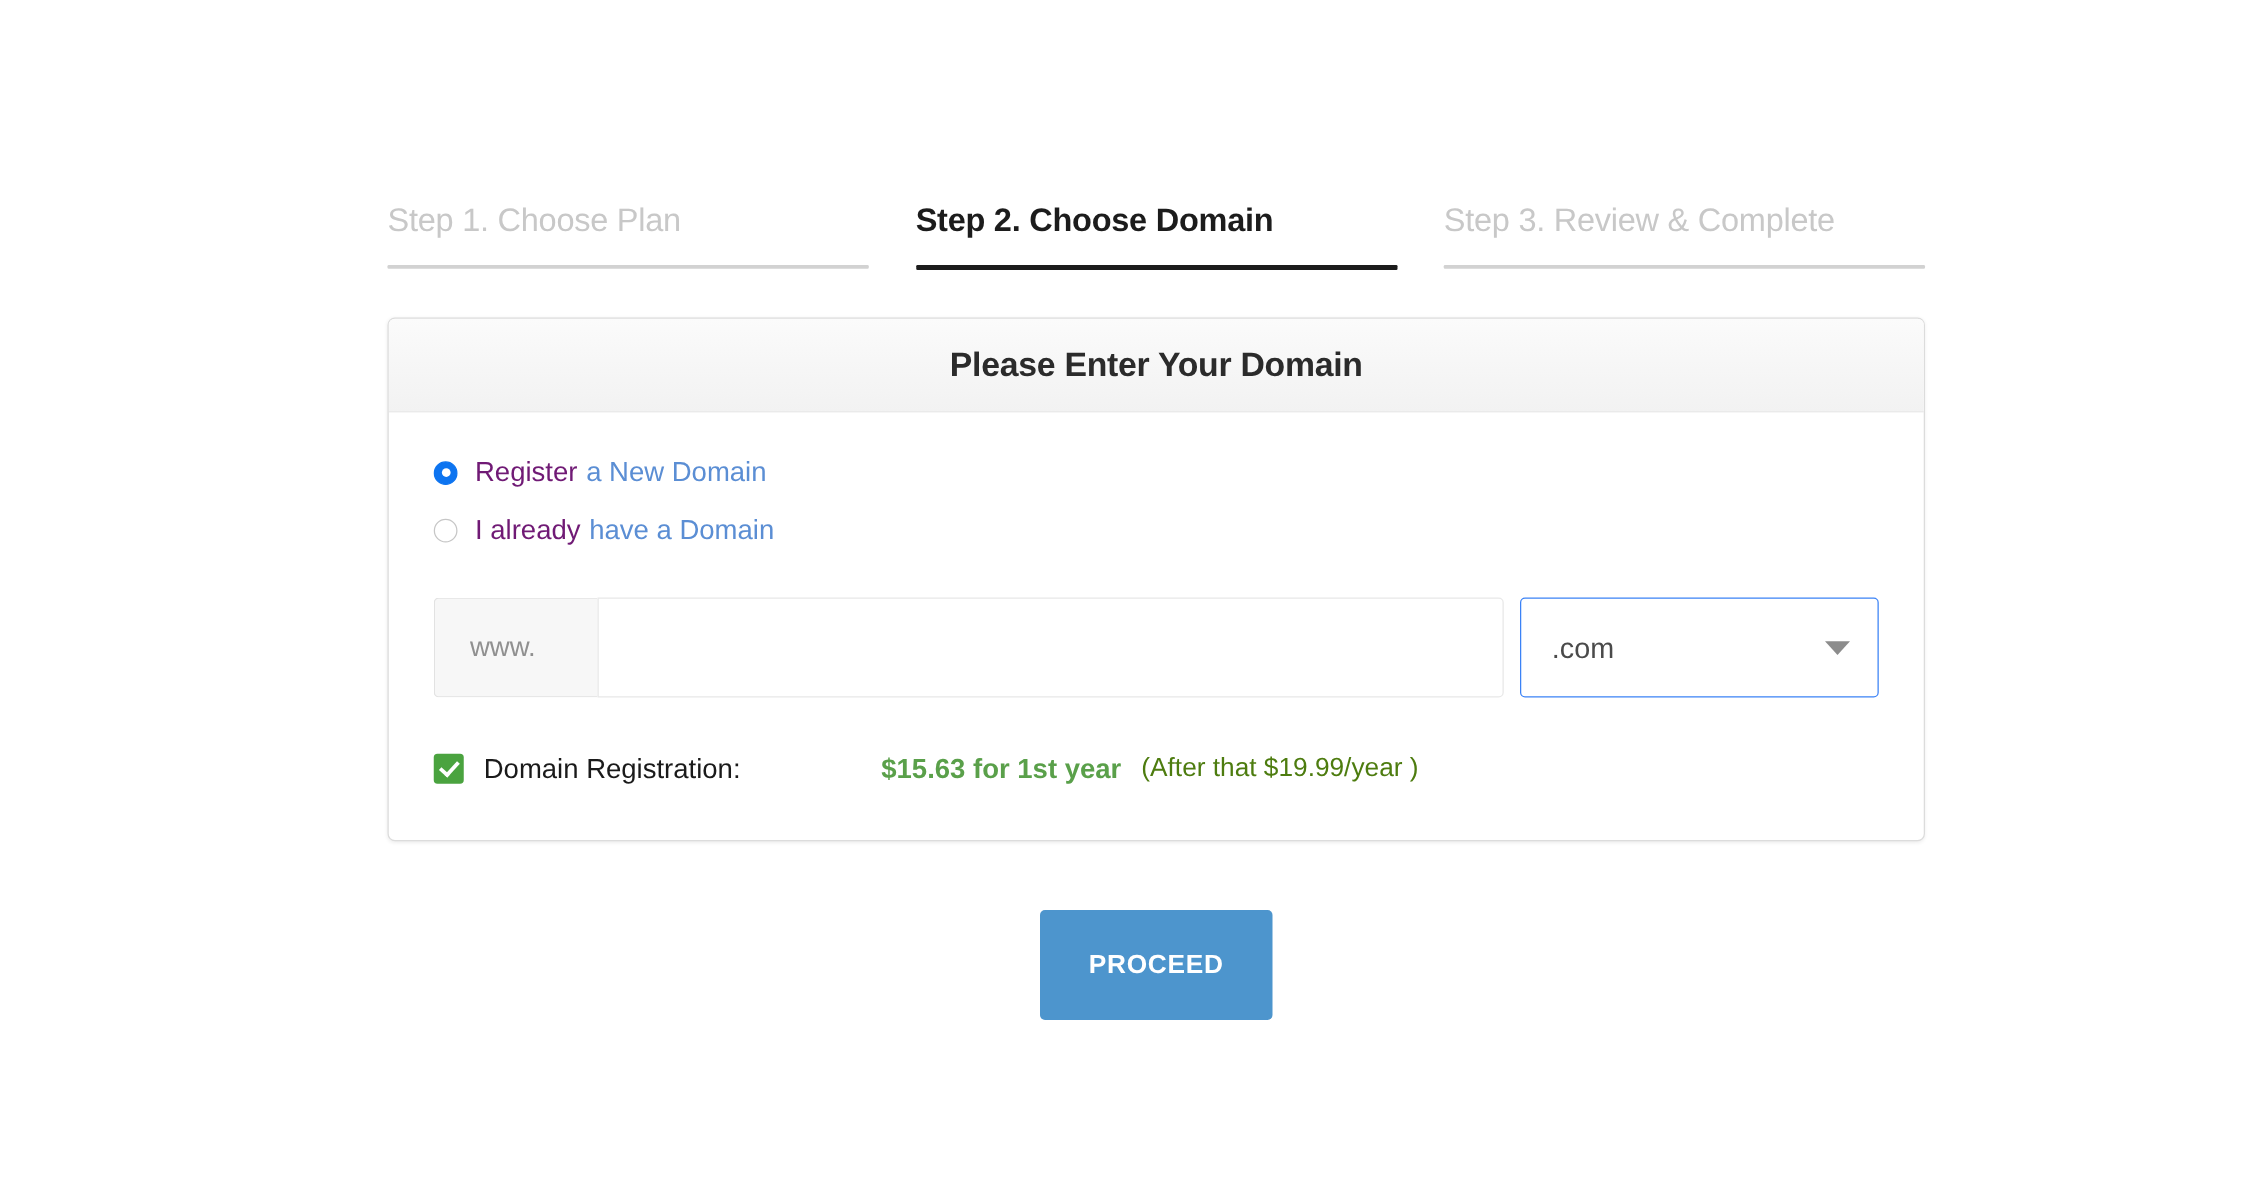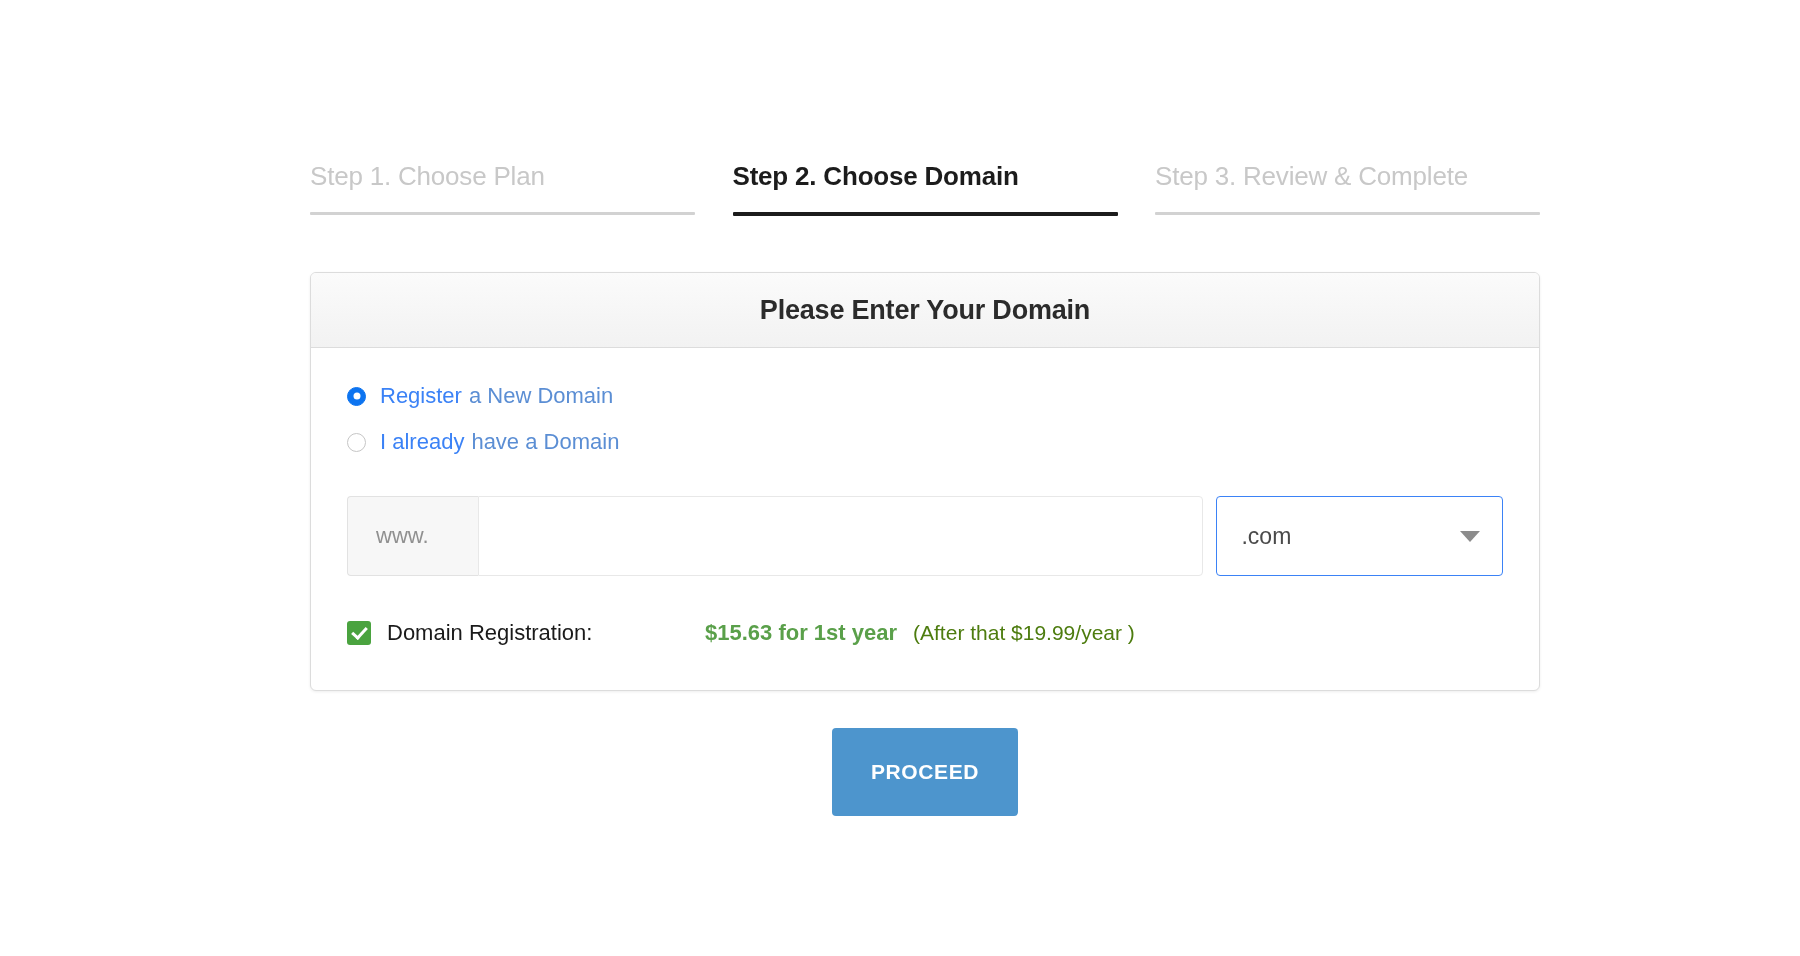--- a/index.html
+++ b/index.html
@@ -66,21 +66,21 @@
     height: 4px;
   }
 
   .step.step-2 { text-align: left; }
   .step.step-3 { text-align: left; }
 
   
   .panel {
     position: absolute;
     left: 310px;
-    top: 272px;
+    top: 254px;
     width: 1230px;
     background: #ffffff;
     border: 1px solid #dcdcdc;
     border-radius: 6px;
     box-shadow: 0 1px 3px rgba(0,0,0,0.07);
     box-sizing: border-box;
   }
 
   .panel-header {
     height: 74px;
@@ -138,21 +138,21 @@
     background: #ffffff;
   }
 
   .radio.unchecked {
     background: #ffffff;
     border: 1px solid #c6c6c6;
   }
 
   .radio-text {
     font-size: 22px;
-    color: #3b82f6;
+    color: #701a75;
     line-height: 28px;
     white-space: nowrap;
   }
 
   .radio-link {
     color: #5b8ed4;
     font-size: 22px;
     line-height: 28px;
     margin-left: 7px;
   }

